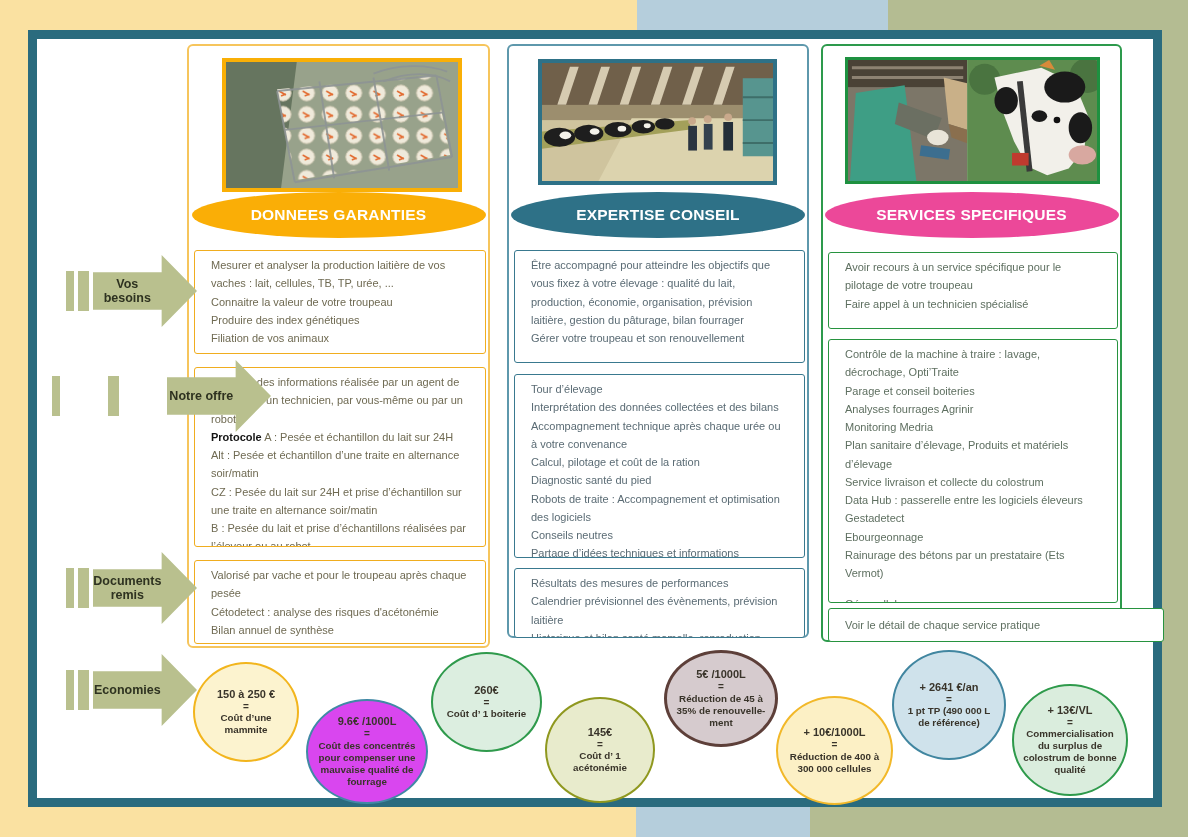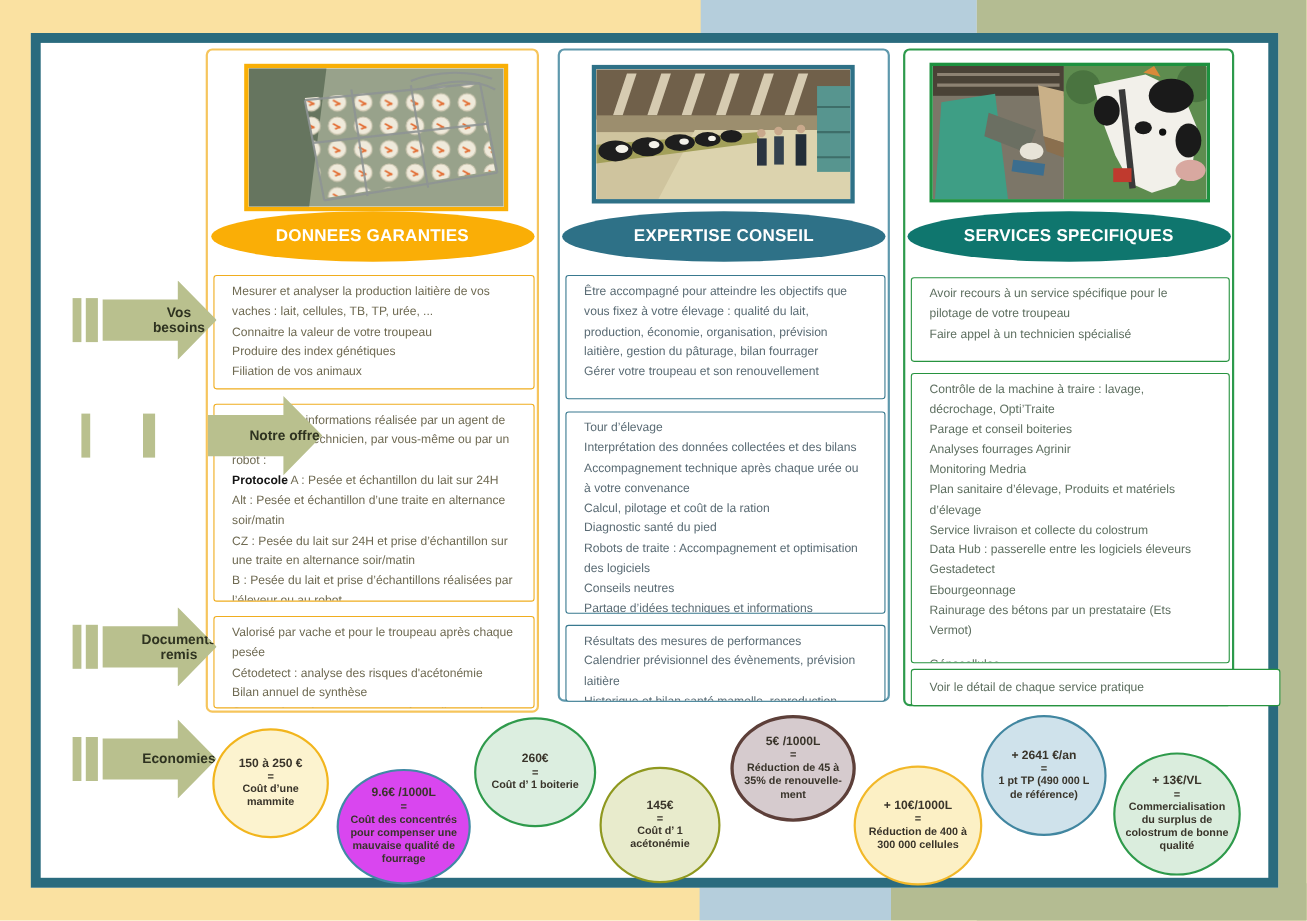--- a/index.html
+++ b/index.html
@@ -22,21 +22,21 @@
   .photo{position:absolute;box-sizing:content-box;overflow:hidden;}
   .c1 .photo{left:33px;top:12px;width:232px;height:126px;border:4px solid #F9AF06;}
   .c2 .photo{left:29px;top:13px;width:231px;height:118px;border:4px solid #2E7187;}
   .c3 .photo{left:22px;top:11px;width:249px;height:121px;border:3px solid #1E9140;}
   .photo svg{display:block;width:100%;height:100%;}
   .pill{position:absolute;left:50%;transform:translateX(-50%);top:146px;width:294px;height:46px;
         border-radius:50%;display:flex;align-items:center;justify-content:center;
         color:#fff;font-weight:bold;font-size:15.5px;letter-spacing:.2px;}
   .c1 .pill{background:#FAAE06;}
   .c2 .pill{background:#2E7187;}
-  .c3 .pill{background:#0f766e;}
+  .c3 .pill{background:#ec4899;}
   .box{position:absolute;box-sizing:border-box;background:#fff;border:1.6px solid;border-radius:3px;
        padding:5px 16px;font-size:11px;overflow:hidden;}
   .c1 .box{border-color:#F0AD1F;color:#6F6A52;}
   .c2 .box{border-color:#39798F;color:#5A6B74;}
   .c3 .box{border-color:#27933F;color:#5E6F60;}
   .line{line-height:1.66;}
   .line b{color:#141414;}
   .line.gap{margin-top:13px;}
   .c1 .besoins{top:204px;left:5px;width:292px;height:104px;}
   .c1 .offre{top:321px;left:5px;width:292px;height:180px;}
@@ -46,25 +46,25 @@
   .c2 .docs{top:522px;left:5px;width:291px;height:70px;}
   .c3 .besoins{top:206px;left:5px;width:290px;height:77px;}
   .c3 .offre{top:293px;left:5px;width:290px;height:264px;}
   .c3 .voir{top:562px;left:5px;width:336px;height:34px;display:flex;align-items:center;cursor:pointer;}
   
   .rowtag{position:absolute;display:flex;align-items:center;gap:4px;height:72px;}
   .rowtag .bar{width:8px;height:40px;background:#B9C08E;}
   .rowtag .bar.b2{width:11px;}
   .rowtag .head{position:relative;width:104px;height:72px;background:#B9C08E;
         clip-path:polygon(0 24%,66% 24%,66% 0,100% 50%,66% 100%,66% 76%,0 76%);
-        display:flex;align-items:center;justify-content:flex-end;}
+        display:flex;align-items:center;}
   .rowtag .head span{width:66%;text-align:center;font-weight:bold;font-size:12.5px;
         color:#2E3220;line-height:1.15;}
   .r1{left:66px;top:255px;}
-  .r2{left:74px;top:360px;gap:48px;}
+  .r2{left:52px;top:360px;gap:48px;}
   .r3{left:66px;top:552px;}
   .r4{left:66px;top:654px;}
   
   .econ{position:absolute;box-sizing:border-box;border-radius:50%;border:2.5px solid;
         display:flex;flex-direction:column;align-items:center;justify-content:center;
         text-align:center;padding:6px 9px;font-weight:bold;color:#39342A;}
   .econ .val{font-size:11px;line-height:1.2;}
   .econ .eq{font-size:10px;line-height:1.15;}
   .econ .lbl{font-size:9.8px;line-height:1.22;}
   .e1{left:193px;top:662px;width:106px;height:100px;}

